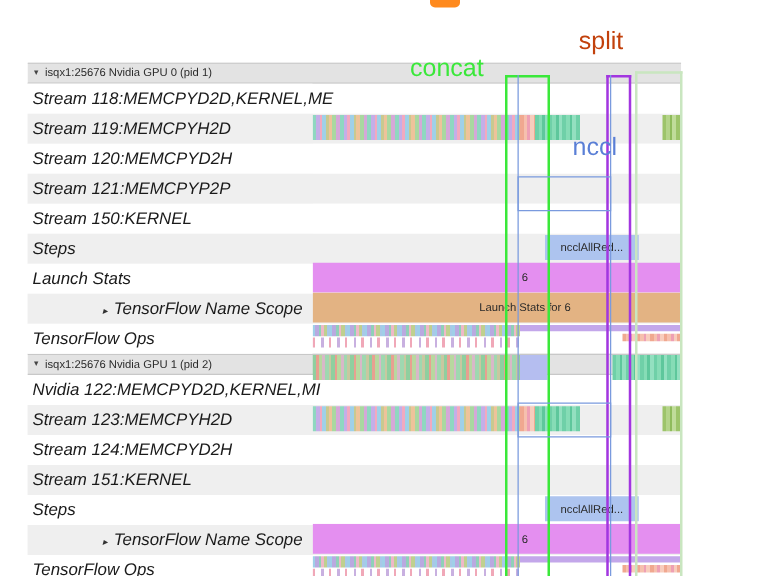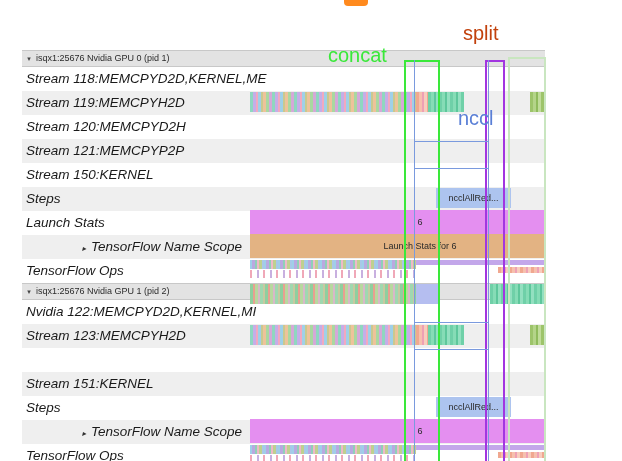--- a/index.html
+++ b/index.html
@@ -232,20 +232,21 @@
         <div class="rowlabel"><span>Nvidia 122:MEMCPYD2D,KERNEL,MI</span></div>
       </div>
       <div class="row alt" style="top: 274px;">
         <div class="track"></div>
         <div class="label-mask" style="background: rgb(239, 239, 239);"></div>
         <div class="rowlabel"><span>Stream 123:MEMCPYH2D</span></div>
       </div>
       <div class="row white" style="top: 298px;">
         <div class="track"></div>
         <div class="label-mask" style="background: rgb(255, 255, 255);"></div>
+        <div class="rowlabel"><span>Stream 124:MEMCPYD2H</span></div>
       </div>
       <div class="row alt" style="top: 322px;">
         <div class="track">
           <div class="bar" style="left: 186px; width: 75px; top: 2px; height: 20px; background: rgb(173, 196, 239);"></div>
           <div class="barlabel" style="left: 186px; width: 75px; top: 0px;">ncclAllRed...</div>
         </div>
         <div class="label-mask" style="background: rgb(239, 239, 239);"></div>
         <div class="rowlabel"><span>Stream 151:KERNEL</span></div>
       </div>
       <div class="row white" style="top: 346px;">

